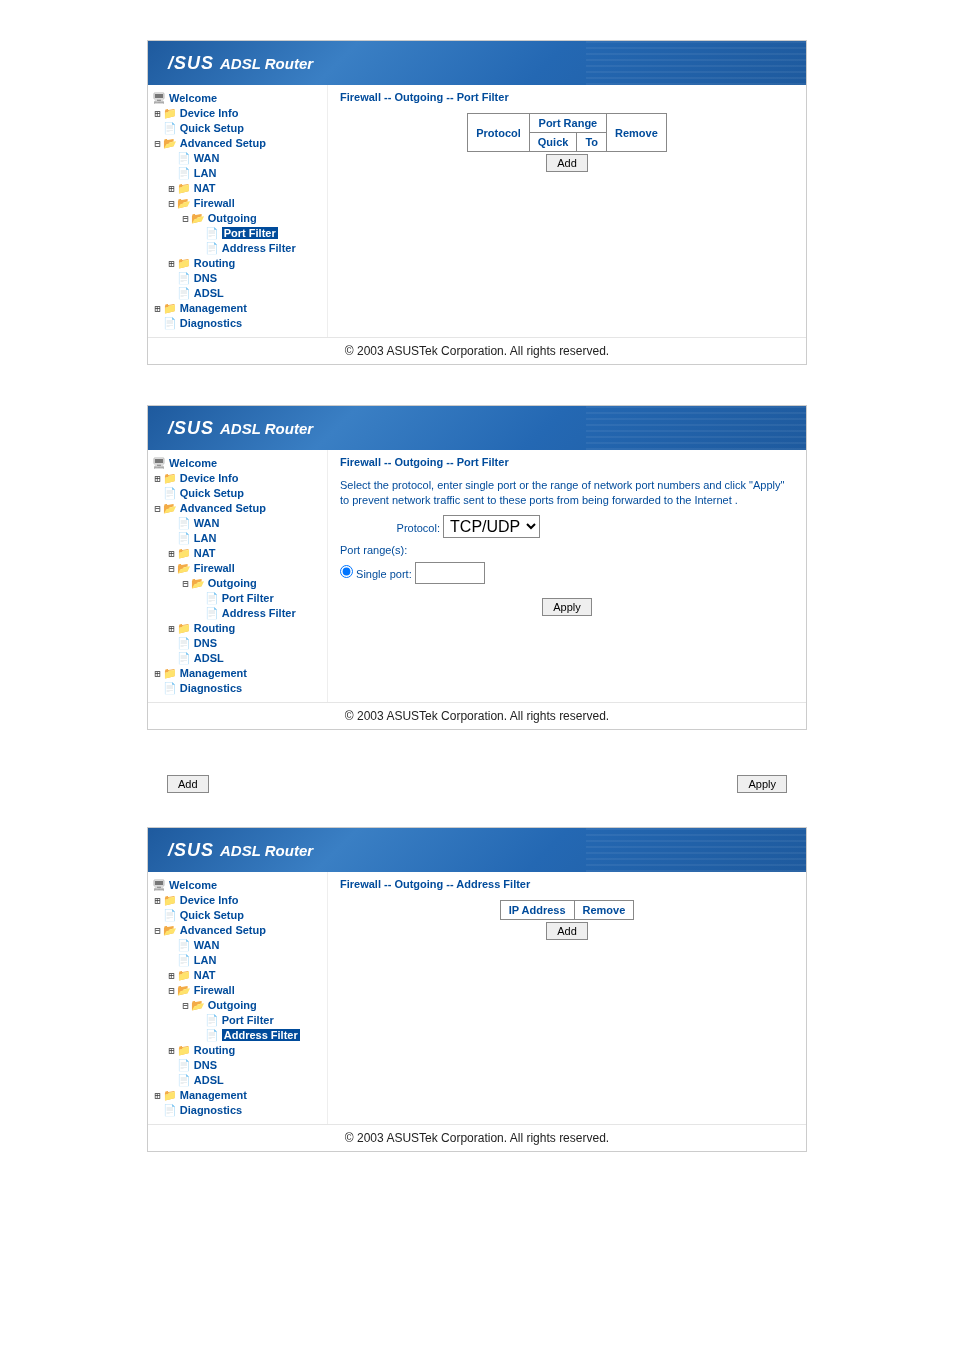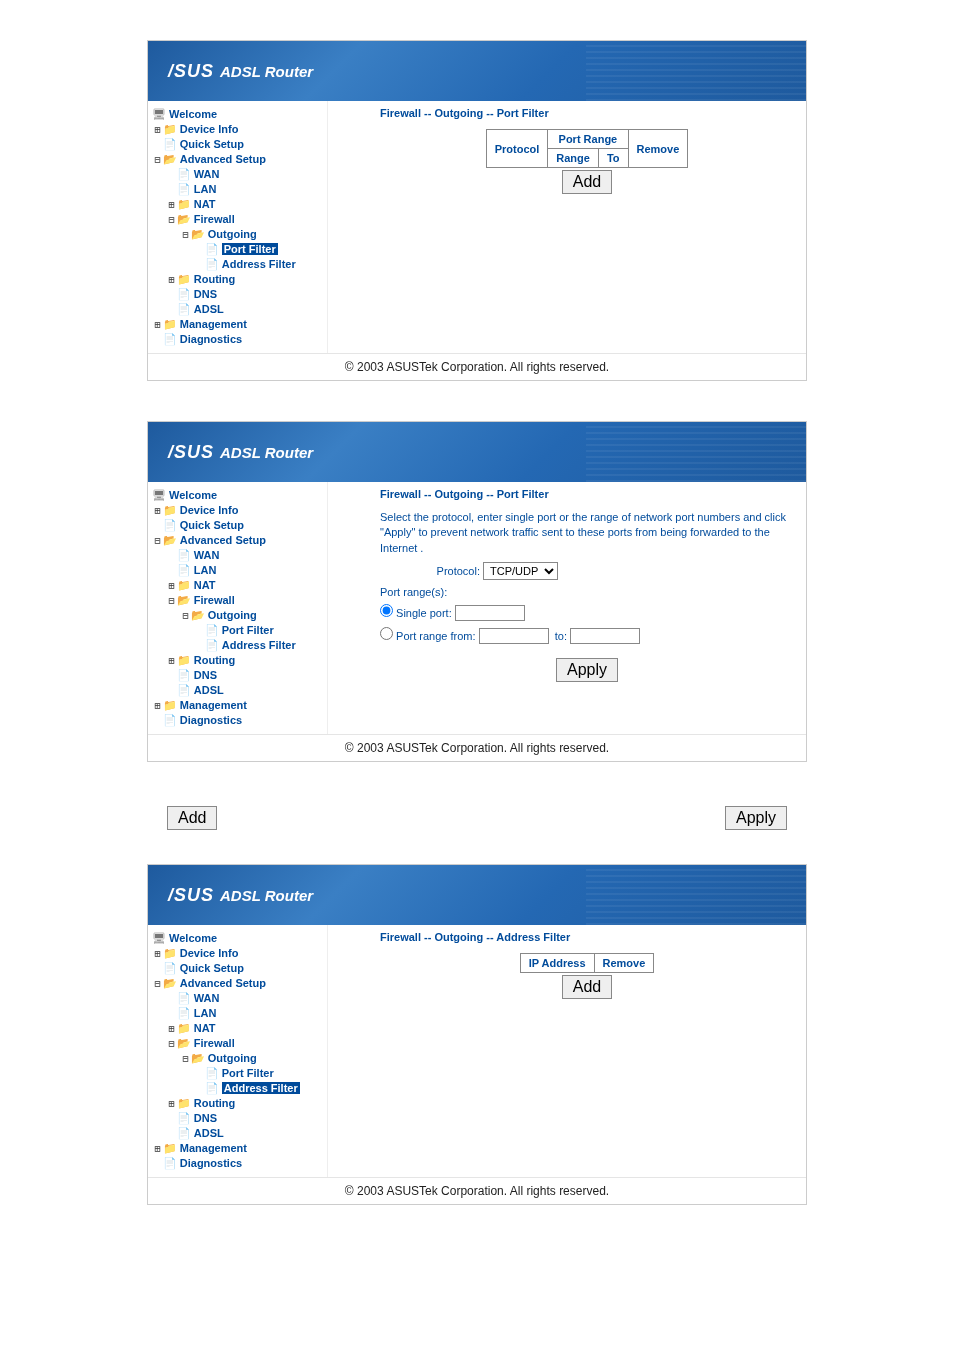--- a/index.html
+++ b/index.html
@@ -1,46 +1,46 @@
 <!DOCTYPE html>
 <html><head>
   <meta charset="utf-8">
   <style>
     * { box-sizing: border-box; margin: 0; padding: 0; }
     body { width: 954px; font-family: Arial, sans-serif; background: #fff; padding: 40px 0; }
     .panel { width: 660px; margin: 0 auto 40px auto; border: 1px solid #ccc; background: #fff; }
-    .banner { height: 60px; background: linear-gradient(135deg, #1e5a9e 0%, #3a7fc4 30%, #2468b3 60%, #1e5a9e 100%); position: relative; overflow: hidden; display: flex; align-items: center; padding-left: 20px; }
+    .banner { height: 44px; background: linear-gradient(135deg, #1e5a9e 0%, #3a7fc4 30%, #2468b3 60%, #1e5a9e 100%); position: relative; overflow: hidden; display: flex; align-items: center; padding-left: 20px; }
     .banner .logo { color: #fff; font-size: 15px; font-weight: bold; font-style: italic; display: flex; align-items: center; gap: 6px; }
     .banner .logo .brand { font-size: 18px; letter-spacing: 1px; }
     .banner .deco { position: absolute; right: 0; top: 0; bottom: 0; width: 220px; background: repeating-linear-gradient(0deg, rgba(255,255,255,0.15) 0 2px, rgba(0,0,0,0) 2px 6px); opacity: 0.4; }
-    .body-area { display: flex; min-height: 200px; gap: 40px; }
+    .body-area { display: flex; min-height: 200px; }
     .sidebar { width: 180px; padding: 6px 4px; font-size: 11px; background: #fff; border-right: 1px solid #eee; }
     .content { flex: 1; padding: 6px 12px; font-size: 11px; background: #fff; }
     .footer { text-align: center; font-size: 12px; padding: 6px; border-top: 1px solid #e5e5e5; color: #222; }
     .tree-item { color: #004b9b; padding: 1px 0; cursor: pointer; white-space: nowrap; }
     .tree-item .exp { display: inline-block; width: 11px; text-align: center; color: #333; font-family: monospace; font-size: 10px; }
     .tree-item .folder { color: #c08a2a; }
     .tree-item .folder-open { color: #d6a83a; }
     .tree-item .page { color: #888; }
     .tree-label { color: #004b9b; font-weight: bold; }
     .tree-label.sel { background: #004b9b; color: #fff; padding: 0 2px; }
     .tree-item.welcome .icon { color: #777; }
     .lvl0 { padding-left: 0; }
     .lvl1 { padding-left: 14px; }
     .lvl2 { padding-left: 28px; }
     .lvl3 { padding-left: 42px; }
     .breadcrumb { color: #004b9b; font-weight: bold; font-size: 11px; margin-bottom: 10px; }
     .grid-table { border-collapse: collapse; margin: 2px auto; font-size: 11px; }
     .grid-table th, .grid-table td { border: 1px solid #888; padding: 3px 8px; text-align: center; color: #004b9b; font-weight: bold; }
     .center { text-align: center; }
-    .btn { font-size: 16px; padding: 2px 10px; background: #efefef; border: 1px solid #888; cursor: pointer; color: #000; }
+    .btn { font-size: 11px; padding: 2px 10px; background: #efefef; border: 1px solid #888; cursor: pointer; color: #000; }
     .help-text { font-size: 11px; color: #004b9b; margin-bottom: 4px; line-height: 1.4; }
     .form-row { margin: 6px 0; font-size: 11px; color: #004b9b; }
     .form-row .lab { display: inline-block; min-width: 100px; text-align: right; }
-    select, input.sm { font-size: 11px; border: 1px solid #888; background: #fff; padding: 1px 2px; }
+    select, input.sm { font-size: 16px; border: 1px solid #888; background: #fff; padding: 1px 2px; }
     input.sm { width: 70px; }
     .inline-buttons { width: 660px; margin: 0 auto 30px auto; display: flex; align-items: center; padding: 4px 20px; }
     .inline-buttons .right { margin-left: auto; }
   </style>
 </head>
 <body>
 
 <div class="panel">
   <div class="banner">
     <div class="logo">
@@ -72,21 +72,21 @@
       <div class="breadcrumb">Firewall -- Outgoing -- Port Filter</div>
       <div class="center">
         <table class="grid-table">
           <tbody>
               <tr>
             <th rowspan="2">Protocol</th>
             <th colspan="2">Port Range</th>
             <th rowspan="2">Remove</th>
           </tr>
           <tr>
-            <th>Range</th>
+            <th>Quick</th>
             <th>To</th>
           </tr>
         </tbody>
           </table>
         <button class="btn">Add</button>
       </div>
     </div>
   </div>
   <div class="footer">© 2003 ASUSTek Corporation. All rights reserved.</div>
 </div>
@@ -122,27 +122,20 @@
       <div class="breadcrumb">Firewall -- Outgoing -- Port Filter</div>
       <div class="help-text">Select the protocol, enter single port or the range of network port numbers and click "Apply" to prevent network traffic sent to these ports from being forwarded to the Internet .</div>
       <div class="form-row">
         <span class="lab">Protocol:</span>
         <select><option>TCP/UDP</option></select>
       </div>
       <div class="form-row">Port range(s):</div>
       <div class="form-row">
         <input type="radio" name="pm2" checked="" style="">
         <span>Single port:</span>
-        <input class="sm" type="text" style="">
-      </div>
-      <div class="form-row">
-        <input type="radio" name="pm2" style="">
-        <span>Port range from:</span>
-        <input class="sm" type="text" style="">
-        &nbsp;<span>to:</span>
         <input class="sm" type="text" style="">
       </div>
       <div class="center" style="margin-top:14px;">
         <button class="btn">Apply</button>
       </div>
     </div>
   </div>
   <div class="footer">© 2003 ASUSTek Corporation. All rights reserved.</div>
 </div>
 

